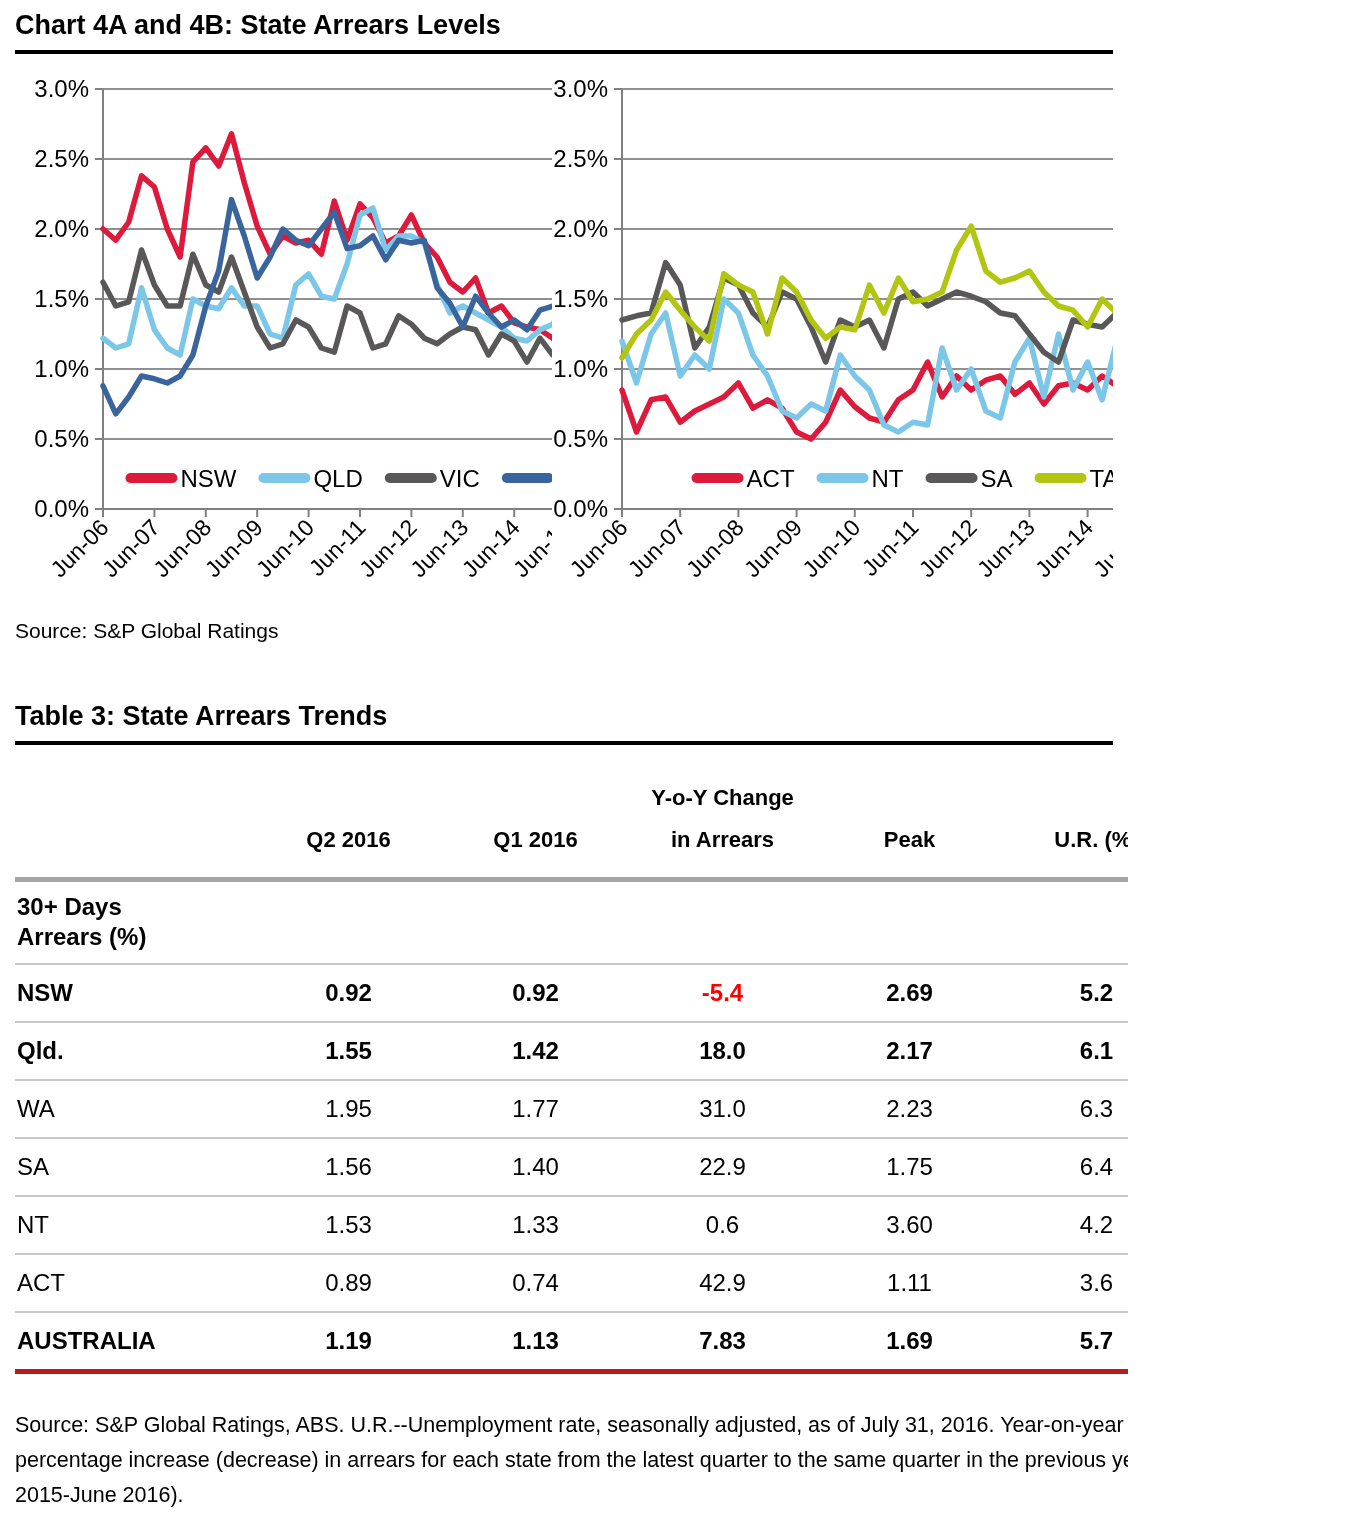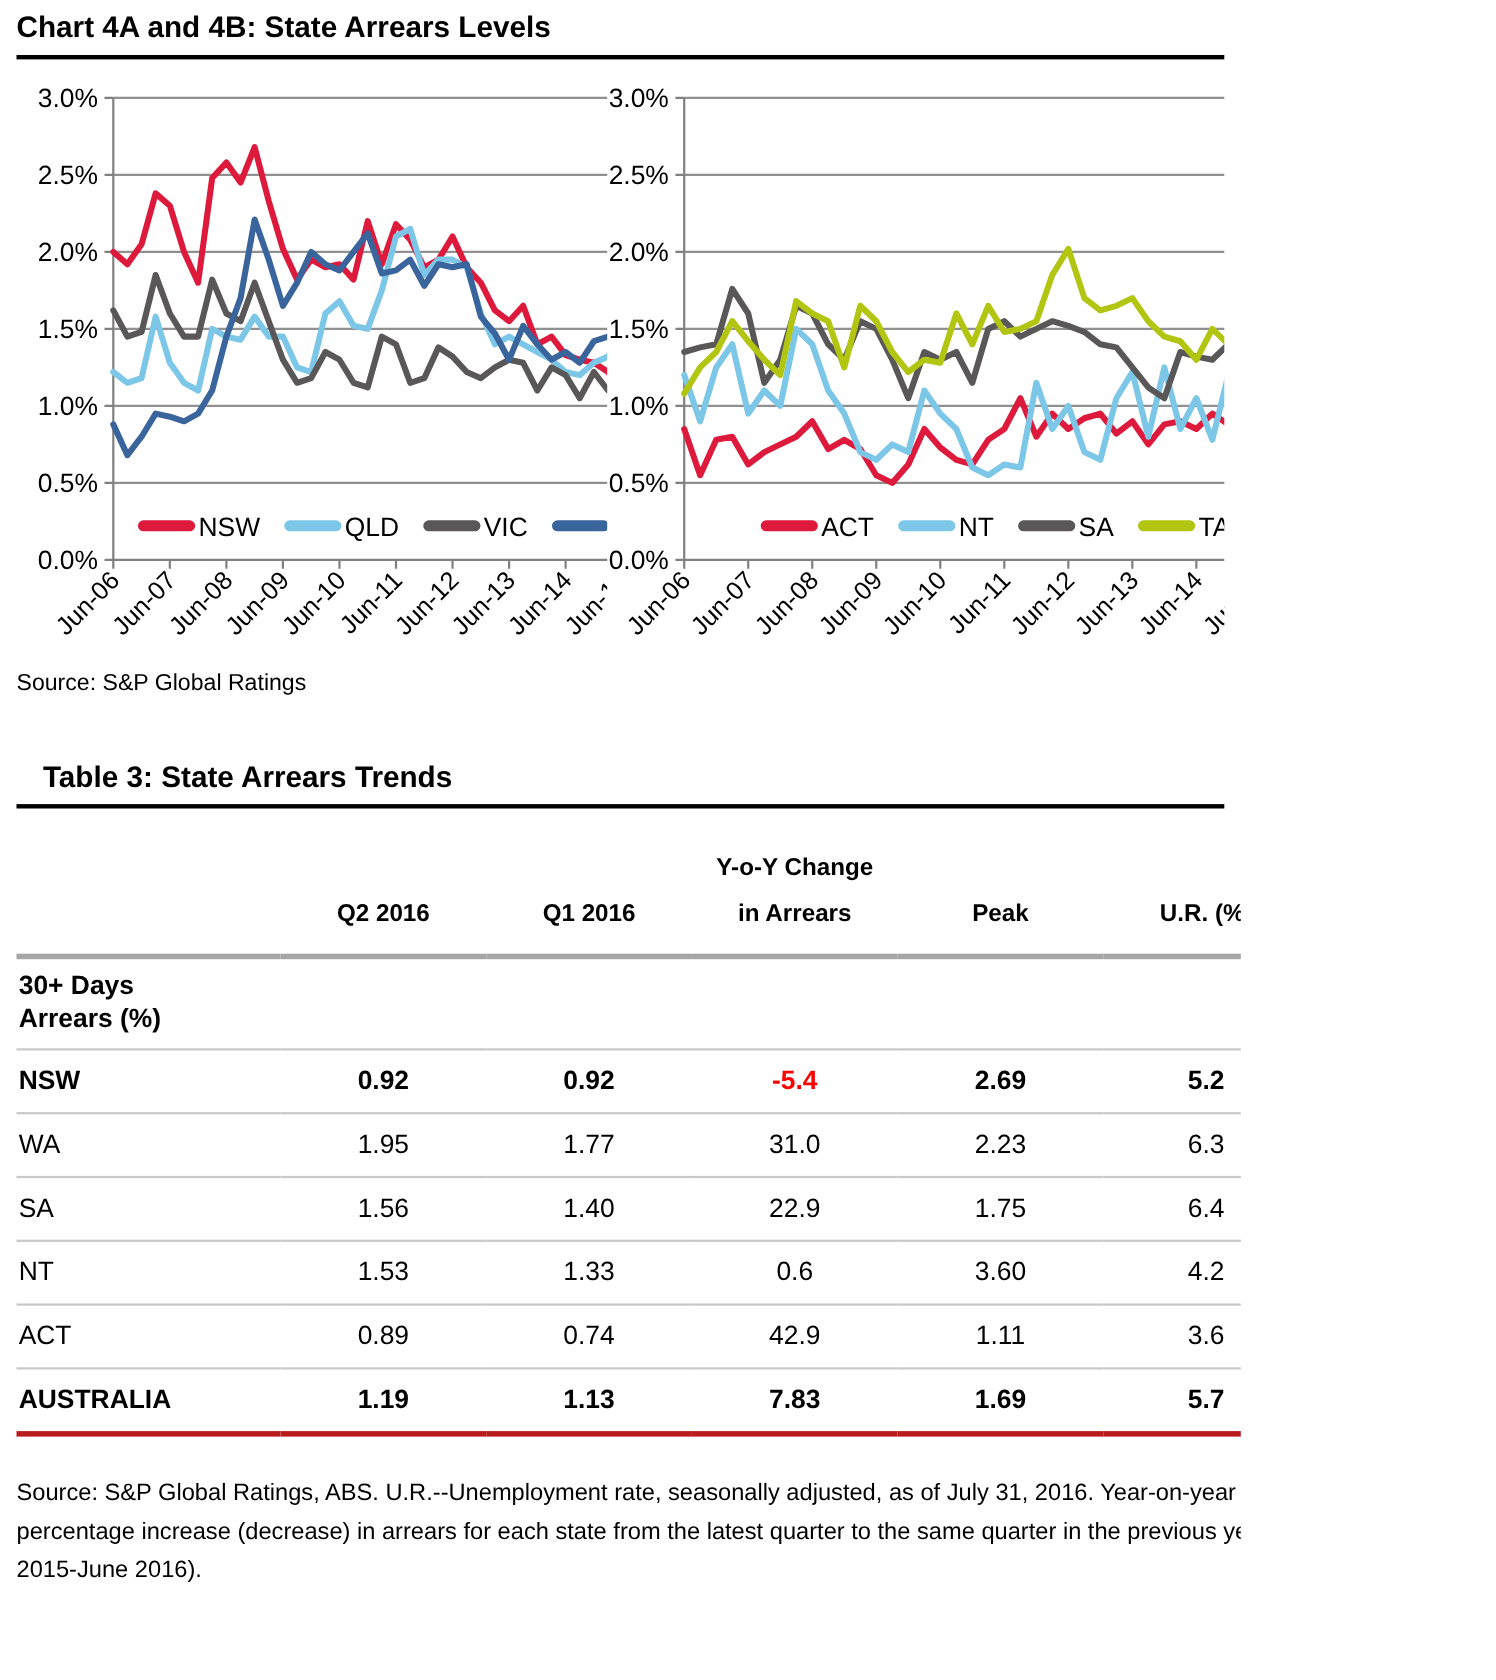--- a/index.html
+++ b/index.html
@@ -1,22 +1,22 @@
 <!DOCTYPE html>
 <html><head>
 <meta charset="utf-8">
 <style>
   html,body { margin:0; padding:0; background:#fff; color:#000;
     font-family:"Liberation Sans", sans-serif; }
   .page { width:1128px; height:1527px; box-sizing:border-box; padding:10px 15px 0 15px; overflow:hidden; }
   .section-title { font-size:27px; font-weight:bold; letter-spacing:0; }
   .rule { height:4px; background:#000; margin-top:9px; }
   .charts-row { display:flex; margin-top:8px; }
-  .source-line { font-size:21px; margin-top:2px; }
-  .table-title { margin-top:58px;margin-left:24px; }
+  .source-line { font-size:21px; margin-top:12px; }
+  .table-title { margin-top:58px; }
   table.arrears { border-collapse:collapse; width:1175px; margin-top:32px; table-layout:fixed; }
   table.arrears th { font-size:22px; font-weight:bold; text-align:center; vertical-align:bottom;
     padding:0 4px 16px 4px; white-space:pre-line; line-height:42px; }
   table.arrears th.first { text-align:left; }
   table.arrears thead tr { border-bottom:5px solid #A6A6A6; }
   table.arrears td { font-size:24px; text-align:center; padding:0 4px; height:56px; }
   table.arrears td.label { text-align:left; padding-left:2px; white-space:pre-line; line-height:30px; }
   table.arrears tbody tr { border-top:2px solid #C8C8C8; }
   table.arrears tbody tr.group-row { border-top:none; height:84px; }
   table.arrears tbody tr:last-child { border-bottom:5px solid #b91c1c; }
@@ -228,20 +228,28 @@
           <td></td>
         </tr>
         <tr class="bold-row">
           <td class="label" style="font-weight: bold;">NSW</td>
           <td>0.92</td>
           <td>0.92</td>
           <td class="neg-red">-5.4</td>
           <td>2.69</td>
           <td>5.2</td>
         </tr>
+        <tr class="bold-row">
+          <td class="label" style="font-weight: bold;">Qld.</td>
+          <td>1.55</td>
+          <td>1.42</td>
+          <td>18.0</td>
+          <td>2.17</td>
+          <td>6.1</td>
+        </tr>
         <tr>
           <td class="label">WA</td>
           <td>1.95</td>
           <td>1.77</td>
           <td>31.0</td>
           <td>2.23</td>
           <td>6.3</td>
         </tr>
         <tr>
           <td class="label">SA</td>

